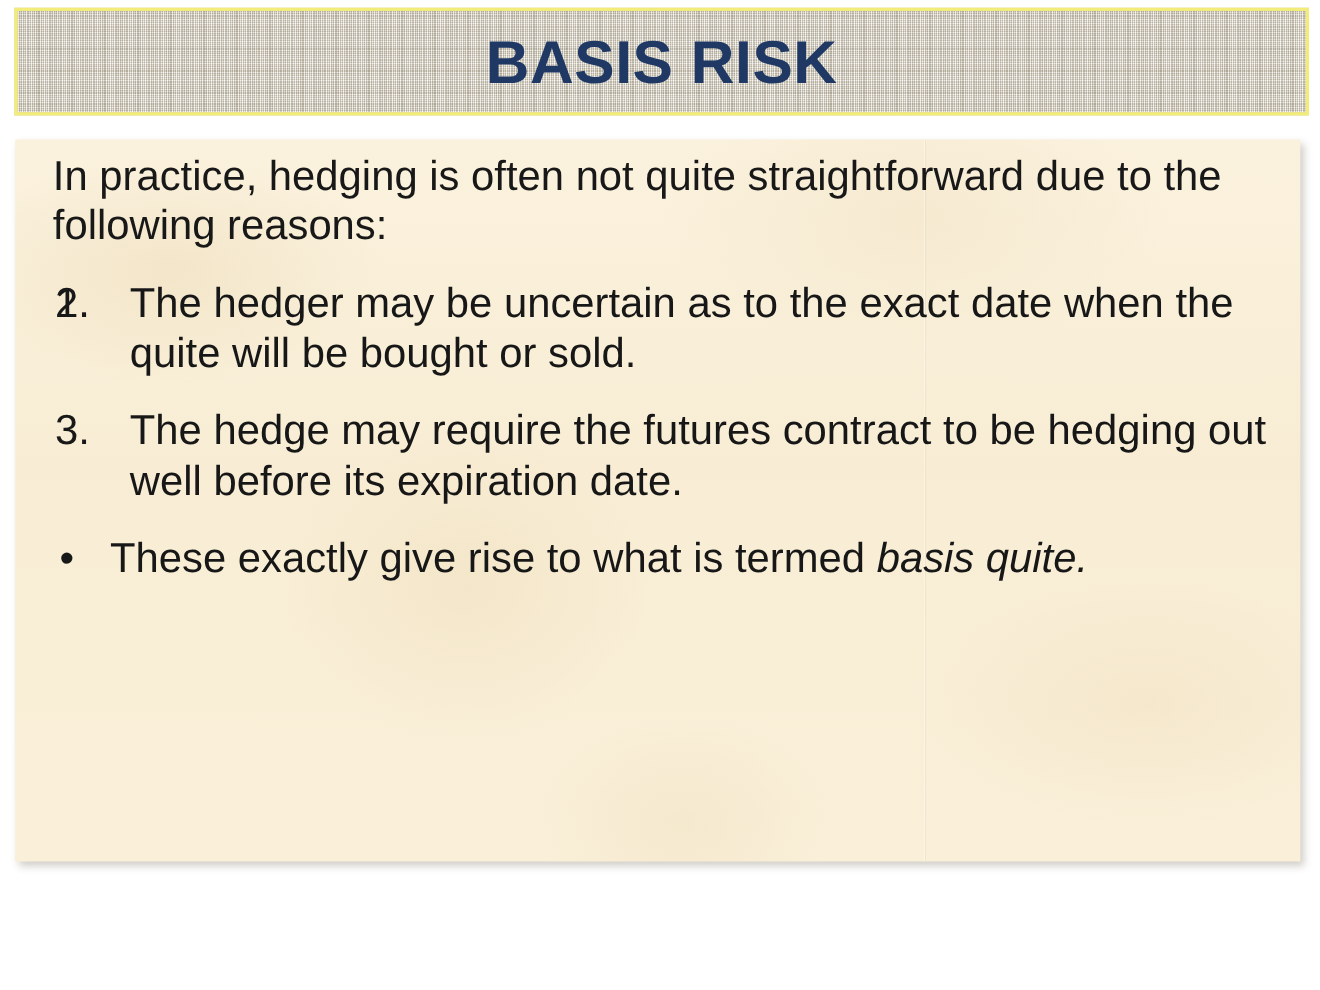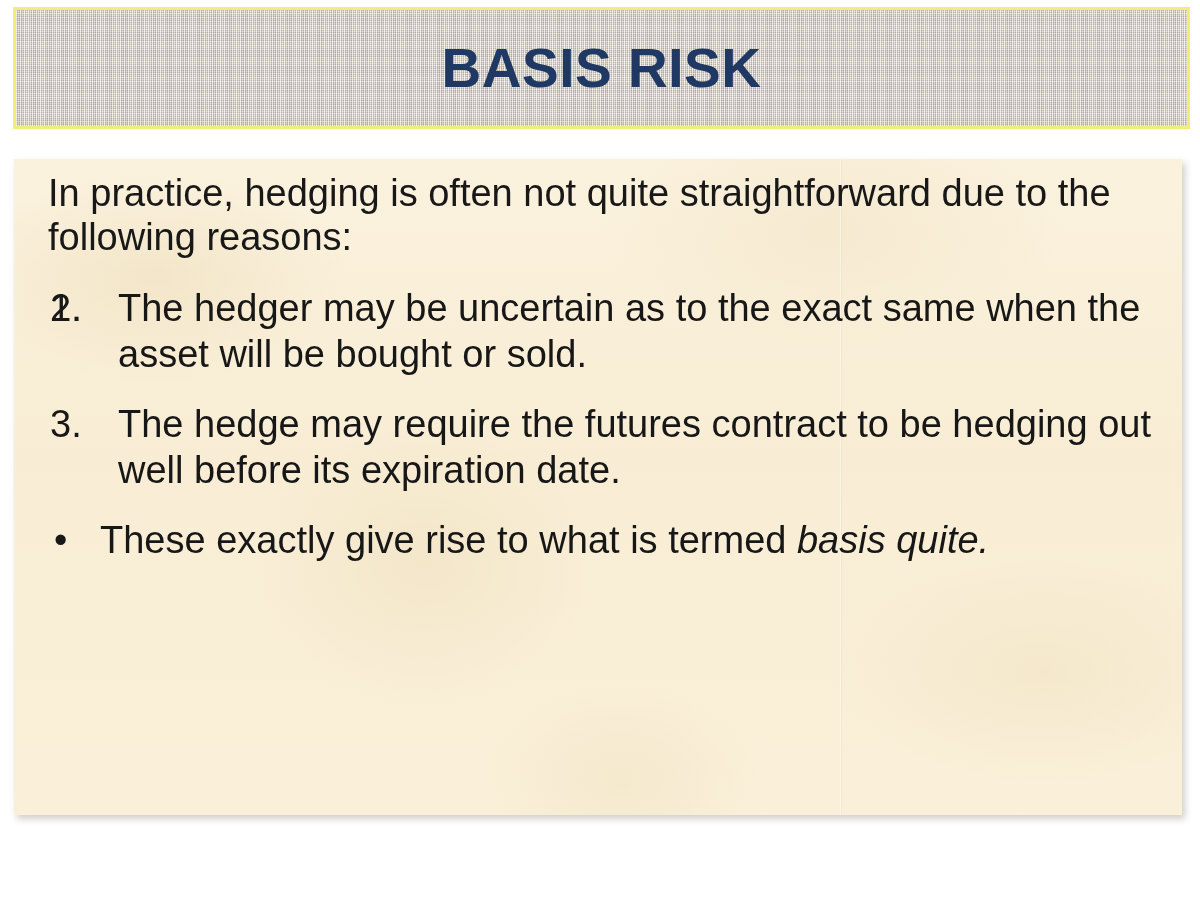--- a/index.html
+++ b/index.html
@@ -22,21 +22,21 @@
     height: 900px;
     background: #ffffff;
   }
 
   
   .title-bar {
     position: absolute;
     left: 13px;
     top: 7px;
     width: 1177px;
-    height: 122px;
+    height: 98px;
     box-sizing: border-box;
     border: 3px solid #F2EC7A;
     background-color: #DCD6C6;
     background-image:
       repeating-linear-gradient(90deg,
         rgba(255,255,255,0.62) 0px,
         rgba(255,255,255,0.62) 1px,
         rgba(168,160,143,0.40) 1px,
         rgba(168,160,143,0.40) 2px,
         rgba(255,255,255,0.30) 2px,
@@ -76,21 +76,21 @@
     letter-spacing: 0.5px;
     color: #1F3864;
     text-align: center;
     white-space: nowrap;
   }
 
   
   .content-panel {
     position: absolute;
     left: 14px;
-    top: 159px;
+    top: 127px;
     width: 1168px;
     height: 656px;
     box-sizing: border-box;
     padding: 12px 18px 10px 18px;
     background-color: #F9EFD6;
     background-image:
       radial-gradient(ellipse 280px 150px at 12% 18%, rgba(226,205,162,0.30), rgba(226,205,162,0) 70%),
       radial-gradient(ellipse 320px 180px at 70% 10%, rgba(232,213,175,0.26), rgba(232,213,175,0) 72%),
       radial-gradient(ellipse 240px 200px at 35% 62%, rgba(224,202,158,0.22), rgba(224,202,158,0) 70%),
       radial-gradient(ellipse 300px 160px at 88% 78%, rgba(229,209,169,0.24), rgba(229,209,169,0) 70%),
@@ -191,21 +191,21 @@
     <div class="body-text">
 
       <p class="intro">In practice, hedging is often not quite straightforward due to the following reasons:</p>
 
       <ol class="num-list">
         <li class="num-item">
           <span class="num-marker">1.</span>
         </li>
         <li class="num-item">
           <span class="num-marker">2.</span>
-          <span class="num-text">The hedger may be uncertain as to the exact same when the asset will be bought or sold.</span>
+          <span class="num-text">The hedger may be uncertain as to the exact date when the quite will be bought or sold.</span>
         </li>
         <li class="num-item">
           <span class="num-marker">3.</span>
           <span class="num-text">The hedge may require the futures contract to be hedging out well before its expiration date.</span>
         </li>
       </ol>
 
       <div class="bullet-item">
         <span class="bullet-marker">•</span>
         <span>These exactly give rise to what is termed </span><span class="italic-term">basis quite.</span>

